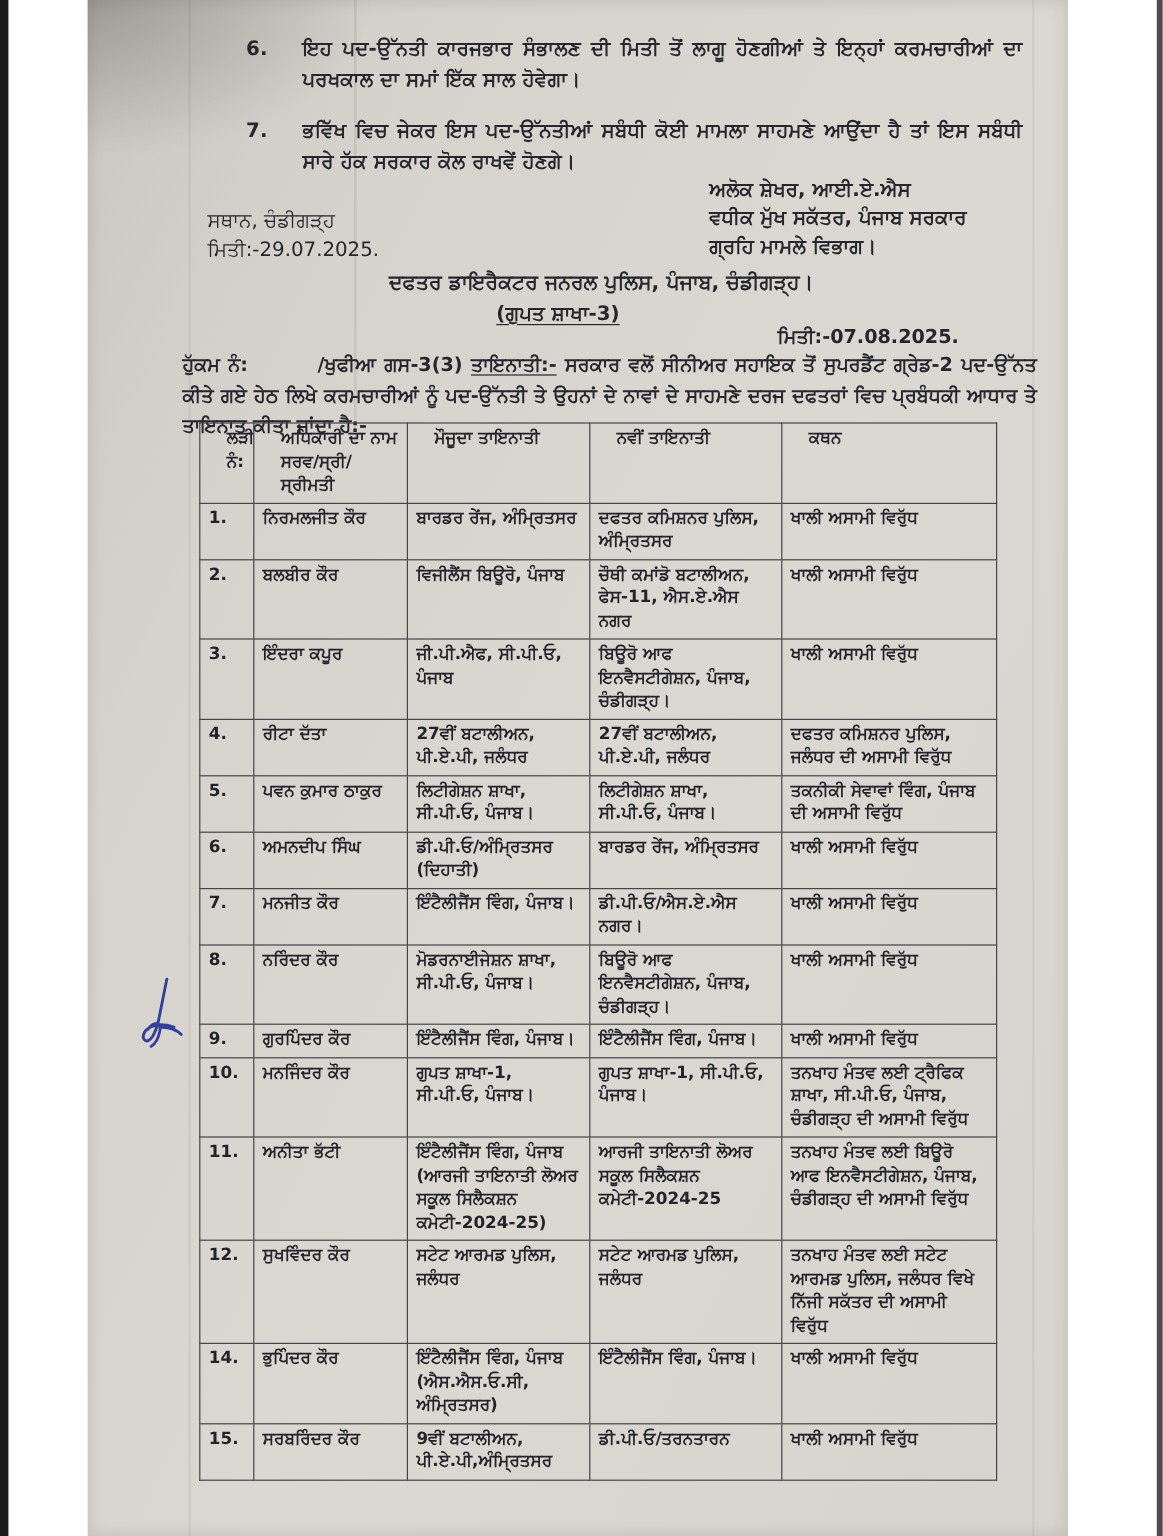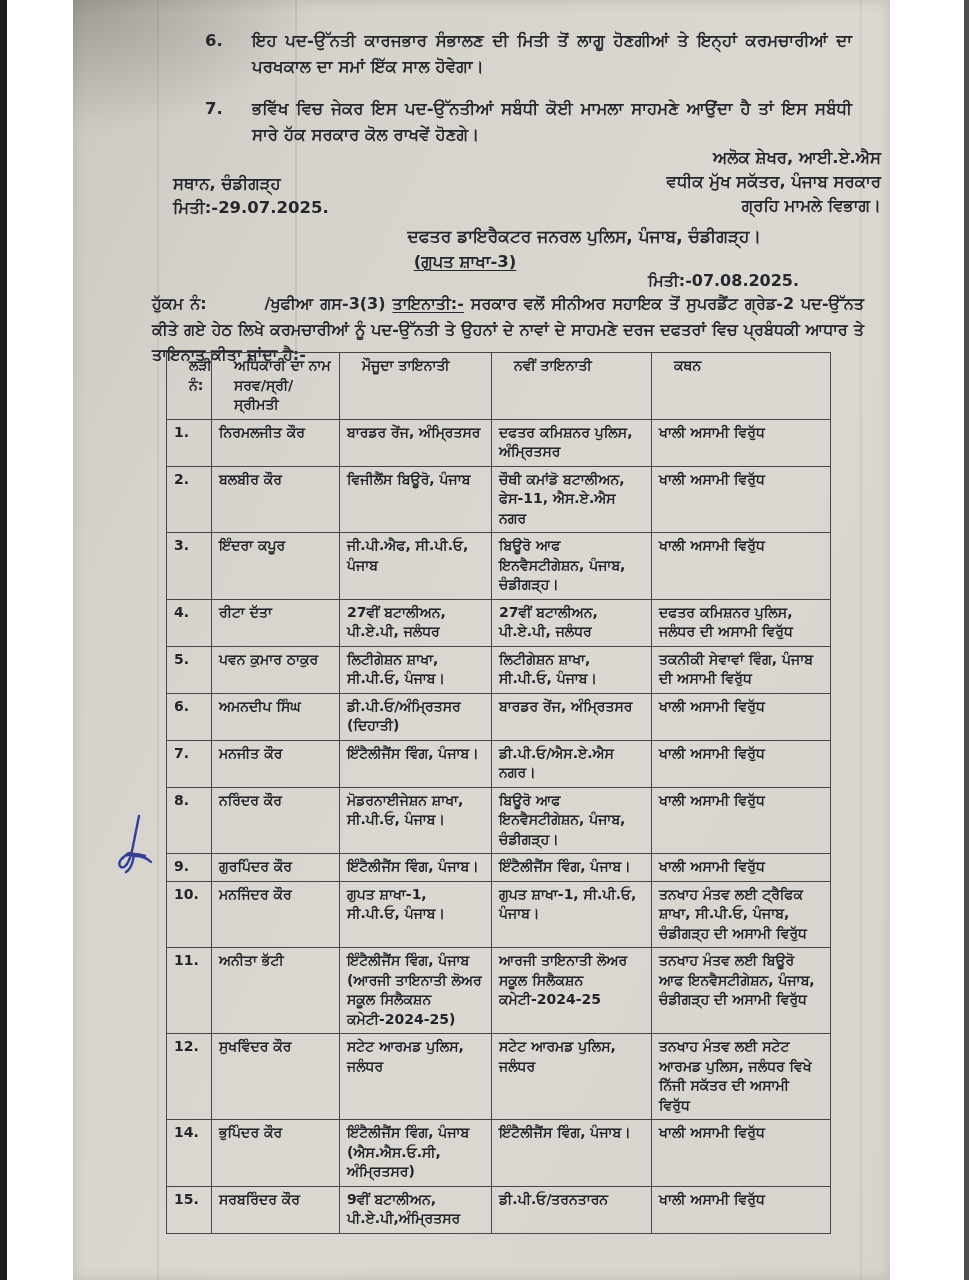--- a/index.html
+++ b/index.html
@@ -43,29 +43,29 @@
     font-size: 16.5px; font-weight: 600; line-height: 26px;
     letter-spacing: 0.1px;
   }
   .para .pnum { width: 47px; flex: 0 0 47px; }
   .para .ptext { width: 600px; text-align: justify; }
   .p6 { left: 132px; top: 28px; }
   .p7 { left: 132px; top: 96px; }
 
   .sig-block {
     position: absolute; left: 518px; top: 146px; width: 290px;
-    text-align: right; font-size: 16.5px; font-weight: 600; line-height: 24px;
+    text-align: left; font-size: 16.5px; font-weight: 600; line-height: 24px;
   }
   .place-block {
     position: absolute; left: 100px; top: 172px; width: 260px;
-    font-size: 16.5px; font-weight: 700; line-height: 24px;
+    font-size: 16.5px; font-weight: 400; line-height: 24px;
   }
   .office-line {
     position: absolute; left: 168px; top: 226px; width: 520px;
-    text-align: right; font-size: 17px; font-weight: 700;
+    text-align: center; font-size: 17px; font-weight: 700;
   }
   .branch-line {
     position: absolute; left: 168px; top: 252px; width: 400px;
     text-align: center; font-size: 16.5px; font-weight: 700;
   }
   .branch-line .u { text-decoration: underline; text-underline-offset: 3px; margin-left: 48px; }
   .order-date {
     position: absolute; left: 575px; top: 271px;
     font-size: 16px; font-weight: 600;
   }

